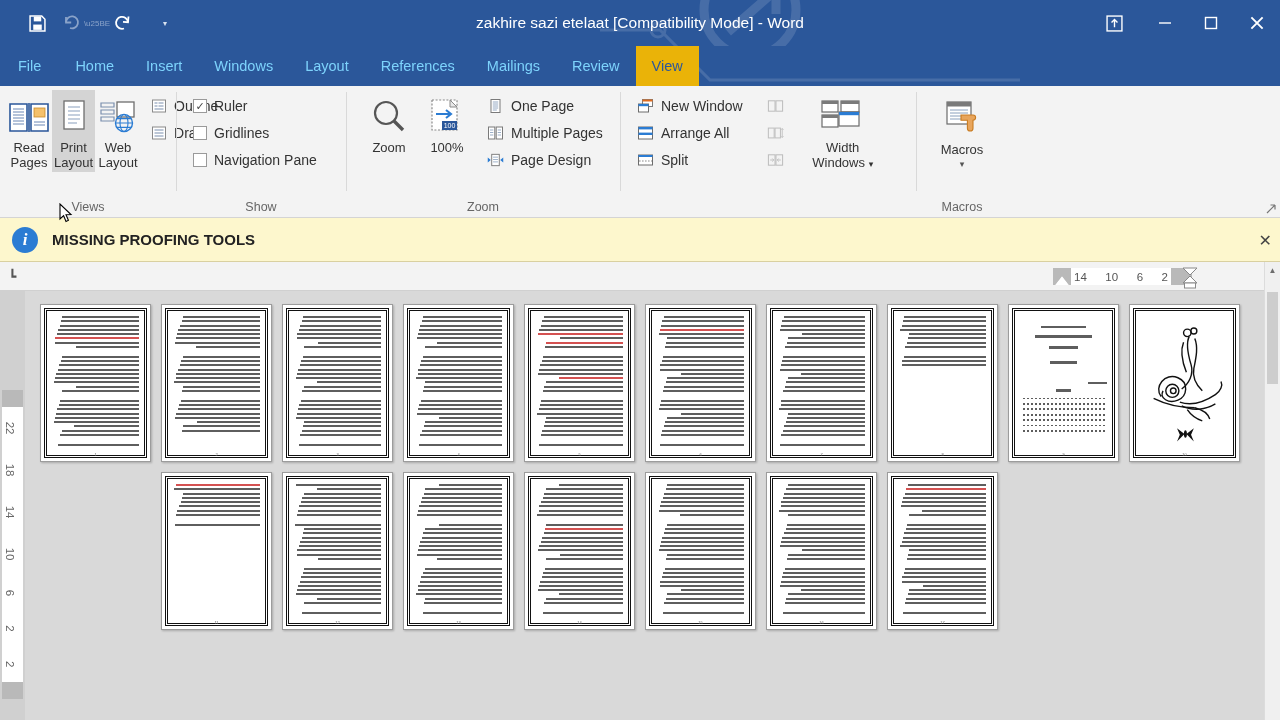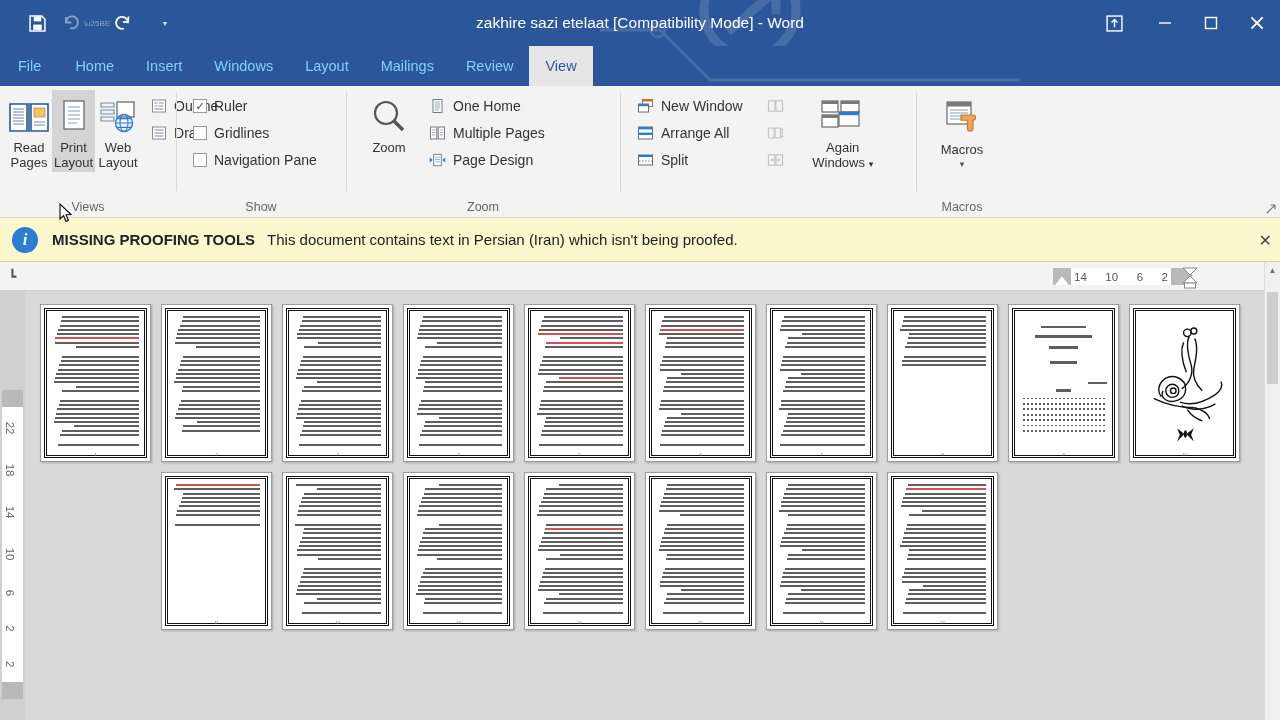--- a/index.html
+++ b/index.html
@@ -81,21 +81,21 @@
     padding: 0 16px;
     display: flex; align-items: center;
     color: #7dd3fc;
     font-size: 14.5px;
     white-space: nowrap;
     position: relative;
     z-index: 2;
   }
   .tab.file { padding: 0 18px; }
   .tab.active {
-    background: #e5e5e5;
+    background: #eab308;
     color: #2b579a;
   }
   .tellme {
     display: flex; align-items: center; gap: 7px;
     padding-left: 16px;
     color: #cdd9ea;
     font-size: 14.5px;
     position: relative; z-index: 2;
   }
   .share {
@@ -431,20 +431,21 @@
 <div class="tabstrip">
   <svg class="ts-watermark" viewBox="0 0 420 120">
     <path d="M0 60 L60 60 L110 110 L420 110" stroke="#ffffff" stroke-width="3" fill="none"></path>
     <circle cx="58" cy="60" r="7" fill="none" stroke="#ffffff" stroke-width="3"></circle>
   </svg>
   <div class="tab file">File</div>
   <div class="tab">Home</div>
   <div class="tab">Insert</div>
   <div class="tab">Windows</div>
   <div class="tab">Layout</div>
+  <div class="tab">References</div>
   <div class="tab">Mailings</div>
   <div class="tab">Review</div>
   <div class="tab active">View</div>
 </div>
 
 <div class="ribbon">
 
   <div class="rgroup" style="width:176px">
     <div class="rgroup-body">
       <div class="bigbtn">
@@ -535,30 +536,42 @@
       <div class="bigbtn">
         <div class="ic">
           <svg width="40" height="38" viewBox="0 0 40 38">
               <circle cx="17" cy="15" r="11" fill="none" stroke="#555" stroke-width="2.2"></circle>
               <path d="M25 23 L34 32" stroke="#555" stroke-width="3.4"></path>
             </svg>
         </div>
         <div class="lbl">Zoom</div>
       </div>
 
+      <div class="bigbtn">
+        <div class="ic">
+          <svg width="42" height="40" viewBox="0 0 42 40">
+            <rect x="6" y="3" width="25" height="30" fill="#fff" stroke="#8a8a8a" stroke-width="1.2" stroke-dasharray="2 1.6"></rect>
+            <path d="M24 3 l7 7 h-7z" fill="#e8e8e8" stroke="#8a8a8a" stroke-width="1"></path>
+            <path d="M10 17 h14 M20 13 l5 4 l-5 4" stroke="#2b7cd3" stroke-width="2.1" fill="none"></path>
+            <rect x="16" y="24" width="15" height="9" fill="#2b579a"></rect>
+            <text x="23.5" y="31" font-size="7" fill="#fff" text-anchor="middle" font-family="Liberation Sans">100</text>
+          </svg>
+        </div>
+        <div class="lbl">100%</div>
+      </div>
 
       <div class="smallcol" style="margin-left:6px">
         <div class="smallrow">
           <span class="icon-s">
             <svg width="15" height="16" viewBox="0 0 15 16">
                 <rect x="3" y="1.5" width="9" height="13" fill="#fff" stroke="#7a7a7a" stroke-width="1"></rect>
                 <path d="M4.8 4h5.4 M4.8 6h5.4 M4.8 8h5.4 M4.8 10h5.4 M4.8 12h4" stroke="#8aa0bd" stroke-width=".9"></path>
               </svg>
           </span>
-          <span>One Home</span>
+          <span>One Page</span>
         </div>
         <div class="smallrow">
           <span class="icon-s">
             <svg width="17" height="16" viewBox="0 0 17 16">
                 <rect x="1.5" y="2" width="6.3" height="12" fill="#fff" stroke="#7a7a7a" stroke-width="1"></rect>
                 <rect x="9.2" y="2" width="6.3" height="12" fill="#fff" stroke="#7a7a7a" stroke-width="1"></rect>
                 <path d="M3 5h3.3 M3 7.5h3.3 M3 10h3.3 M10.7 5h3.3 M10.7 7.5h3.3 M10.7 10h3.3" stroke="#8aa0bd" stroke-width=".85"></path>
               </svg>
           </span>
           <span>Multiple Pages</span>
@@ -649,21 +662,21 @@
             <rect x="3" y="2" width="16" height="11" fill="#fff" stroke="#6c6c6c" stroke-width="1.2"></rect>
             <rect x="3" y="2" width="16" height="3" fill="#7a7a7a"></rect>
             <rect x="22" y="2" width="18" height="11" fill="#fff" stroke="#6c6c6c" stroke-width="1.2"></rect>
             <rect x="22" y="2" width="18" height="3" fill="#7a7a7a"></rect>
             <rect x="3" y="16" width="16" height="12" fill="#fff" stroke="#6c6c6c" stroke-width="1.2"></rect>
             <rect x="3" y="16" width="16" height="3" fill="#7a7a7a"></rect>
             <rect x="20" y="13" width="20" height="14" fill="#fff" stroke="#6c6c6c" stroke-width="1.2"></rect>
             <rect x="20" y="13" width="20" height="3.2" fill="#2b7cd3"></rect>
           </svg>
         </div>
-        <div class="lbl">Again</div>
+        <div class="lbl">Width</div>
         <div class="lbl"><span>Windows</span> <span style="font-size:9px">▾</span></div>
       </div>
     </div>
   </div>
 
   <div class="rgroup" style="width:92px">
     <div class="rgroup-body" style="justify-content:center;padding-top:6px">
       <div class="bigbtn wide">
         <div class="ic">
           <svg width="44" height="40" viewBox="0 0 44 40">
@@ -687,21 +700,20 @@
   </div>
 
   <svg class="cursor-arrow" viewBox="0 0 14 20">
     <path d="M1 1 L1 16 L4.6 12.6 L7 18.4 L9.4 17.3 L7 11.8 L12 11.6 Z" fill="#ffffff" stroke="#000000" stroke-width="1.1"></path>
   </svg>
 </div>
 
 <div class="msgbar">
   <div class="msg-i">i</div>
   <div class="msg-strong">MISSING PROOFING TOOLS</div>
-  <div class="msg-text">This document contains text in Persian (Iran) which isn't being proofed.</div>
   <div class="msg-close">✕</div>
 </div>
 
 <div class="workarea">
 
   <div class="vruler">
     <div class="corner">┗</div>
     <div class="vcap-top"></div>
     <div class="vtrack"></div>
     <div class="vcap-bot"></div>

